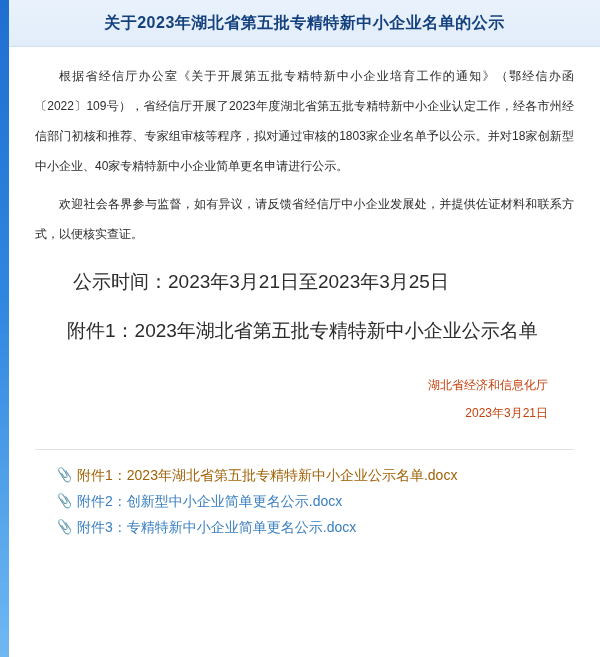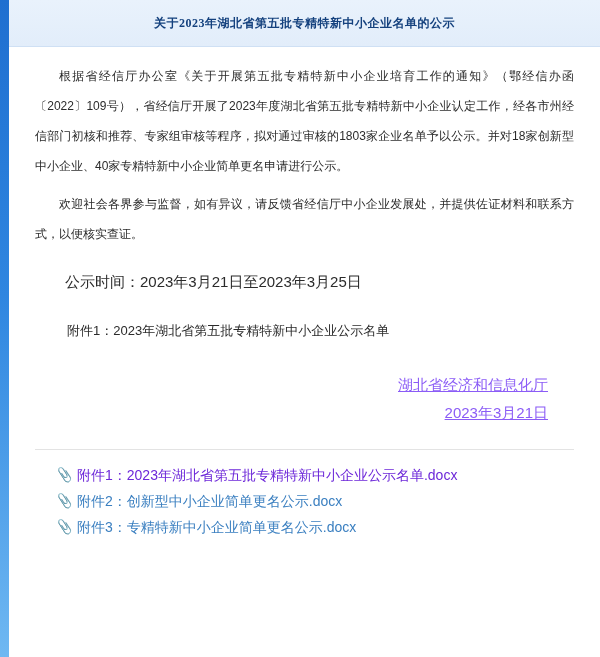--- a/index.html
+++ b/index.html
@@ -43,70 +43,68 @@
     position: relative;
     margin: 0;
     height: 46px;
     background: linear-gradient(180deg, #e9f2fc 0%, #e2edfa 100%);
     border-bottom: 1px solid #cfe0f4;
     display: flex;
     align-items: center;
     justify-content: center;
   }
   .title-banner .title-text {
-    font-size: 12px;
+    font-size: 16px;
     font-weight: bold;
     color: #14417e;
     letter-spacing: 0.5px;
     text-align: center;
     white-space: nowrap;
-    font-family: Liberation Serif, serif;
   }
   .body-area {
     padding: 14px 26px 0 26px;
     box-sizing: border-box;
   }
   p.para {
     margin: 0 0 0 0;
     font-size: 12px;
     line-height: 30px;
     color: #2b2b2b;
     text-align: justify;
     text-justify: inter-ideograph;
     text-indent: 2em;
   }
   p.para + p.para {
     margin-top: 8px;
   }
   .info-line {
-    font-size: 15px;
+    font-size: 19px;
     line-height: 30px;
     color: #2b2b2b;
     margin-top: 18px;
     padding-left: 2em;
   }
   .attach-list {
     margin-top: 20px;
     padding-left: 2em;
   }
   .attach-list .attach-row {
-    font-size: 13px;
+    font-size: 19px;
     line-height: 28px;
     color: #2b2b2b;
   }
   .signature {
     margin-top: 26px;
     text-align: right;
     padding-right: 26px;
   }
   .signature div {
-    font-size: 15px;
+    font-size: 12px;
     line-height: 28px;
-    color: #8b5cf6;
-    text-decoration: underline;
+    color: #c2410c;
   }
   
   .links-block {
     margin-top: 22px;
     border-top: 1px solid #e3e3e3;
     padding: 12px 0 0 22px;
   }
   .link-row {
     display: flex;
     align-items: center;
@@ -120,21 +118,21 @@
     width: 14px;
     margin-right: 6px;
     color: #2b6cb0;
     font-size: 13px;
     transform: rotate(8deg);
   }
   .link-row .link-text {
     color: #2b6cb0;
     text-decoration: none;
   }
-  .link-row:nth-child(1) .link-text { color: #6d28d9; }
+  .link-row:nth-child(1) .link-text { color: #a16207; }
   .link-row:nth-child(2) .link-text,
   .link-row:nth-child(3) .link-text { color: #3a7fc0; }
 </style>
 </head>
 <body>
 
 <div class="page">
 
   <div class="left-bar"></div>
 

